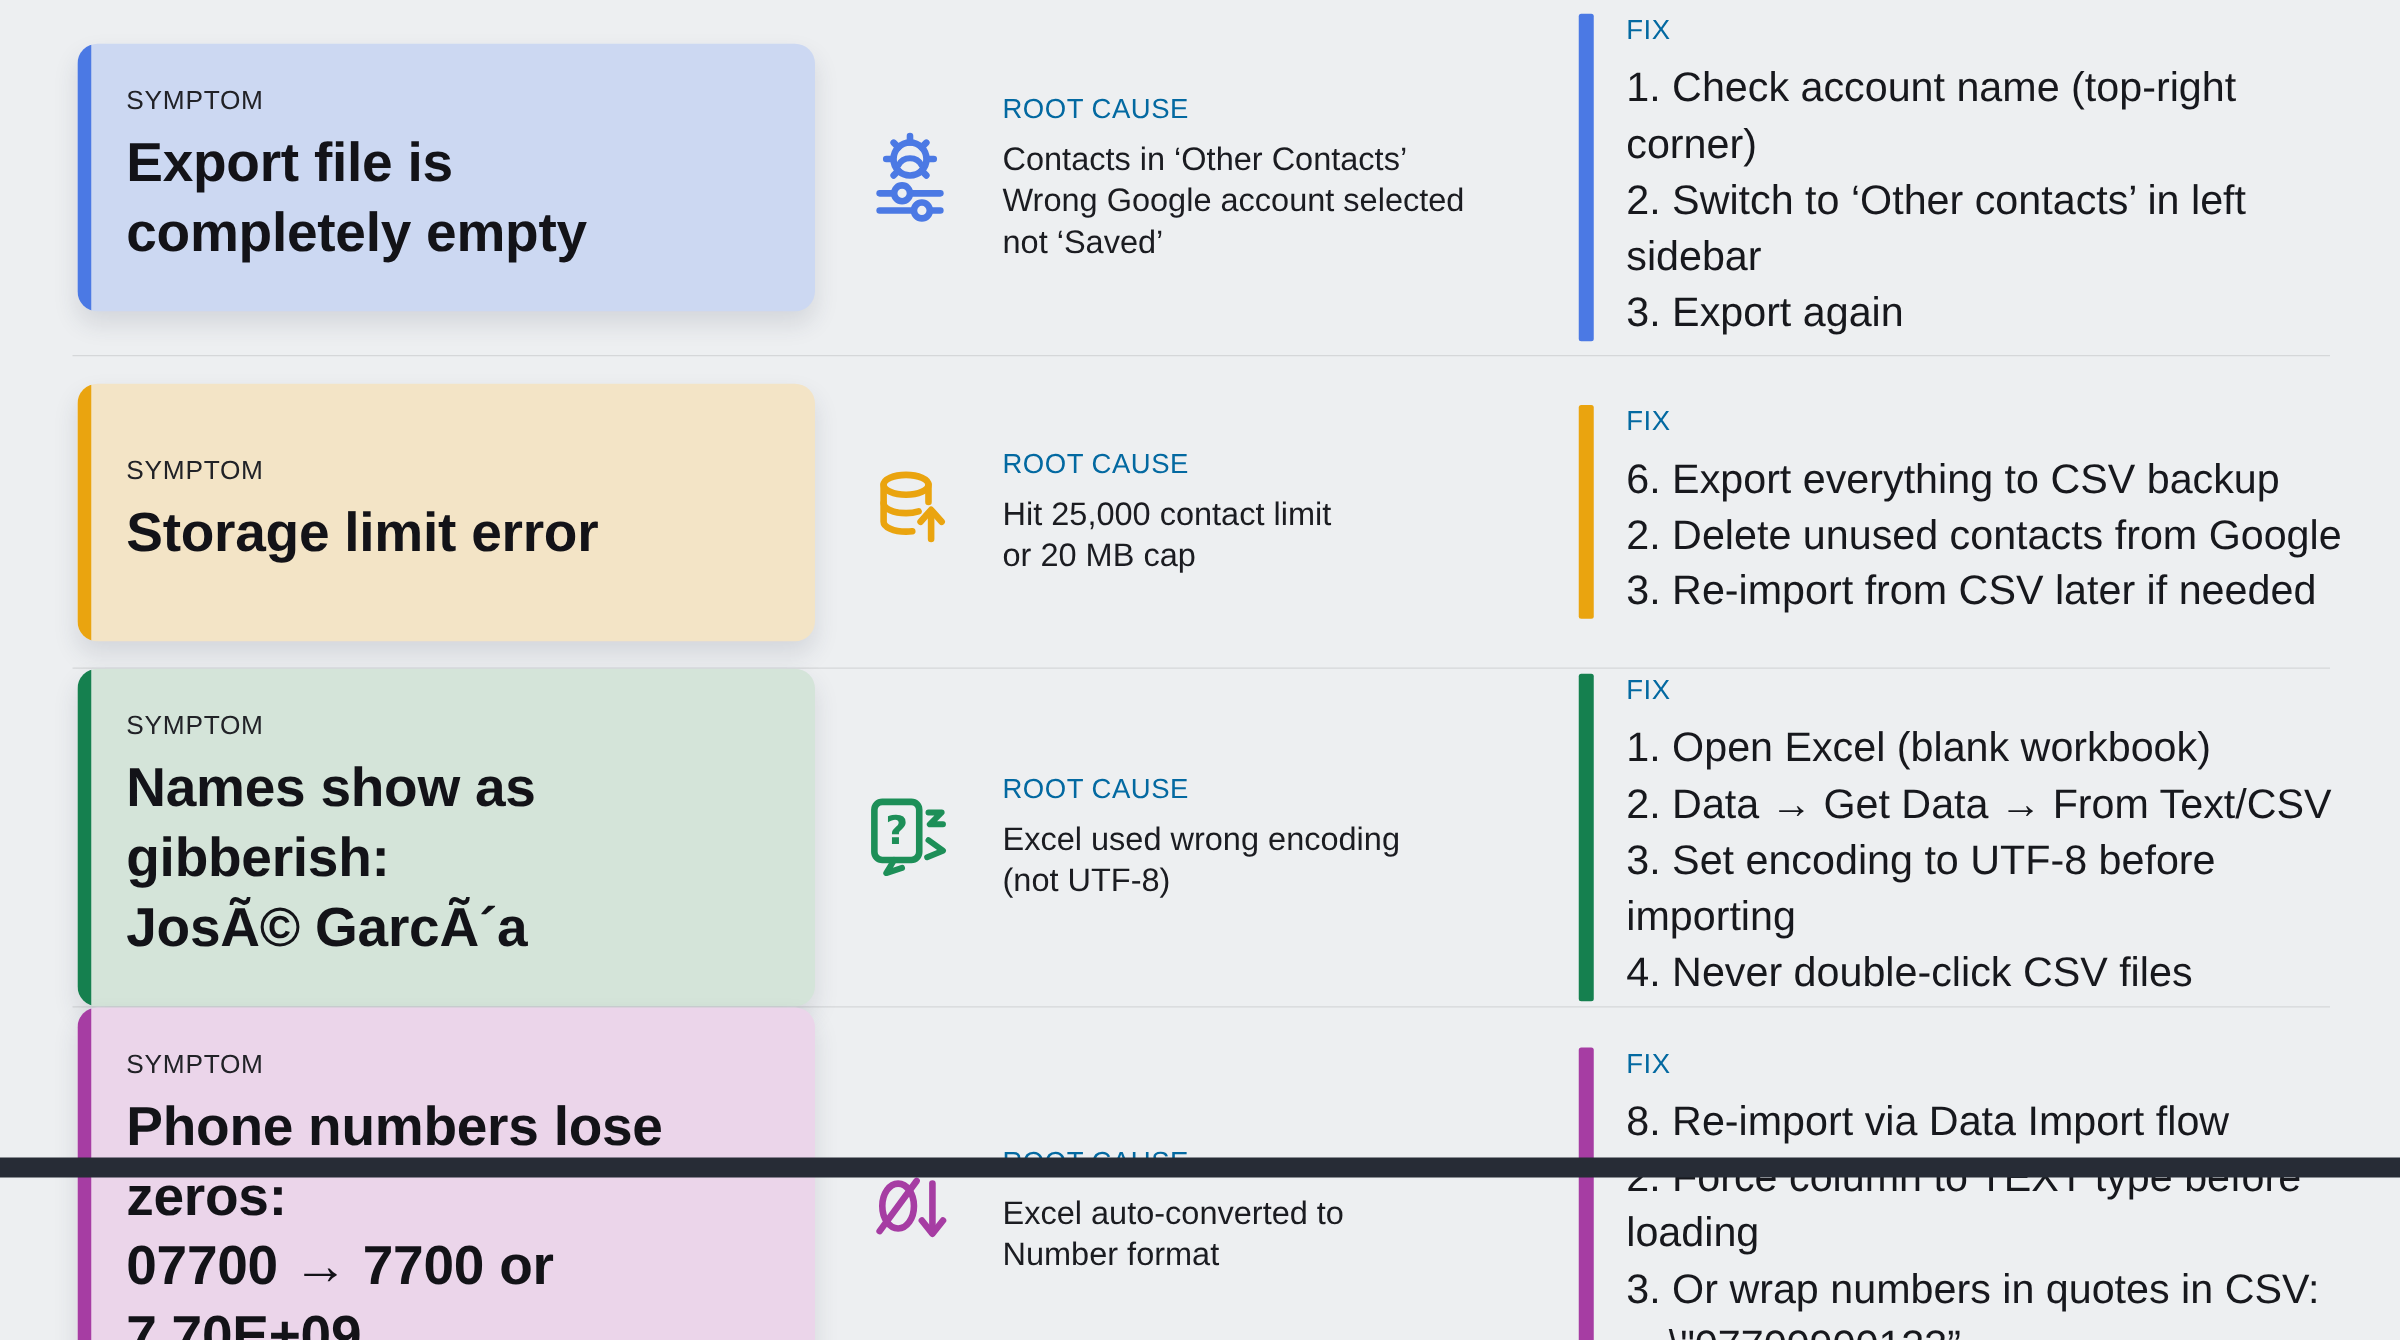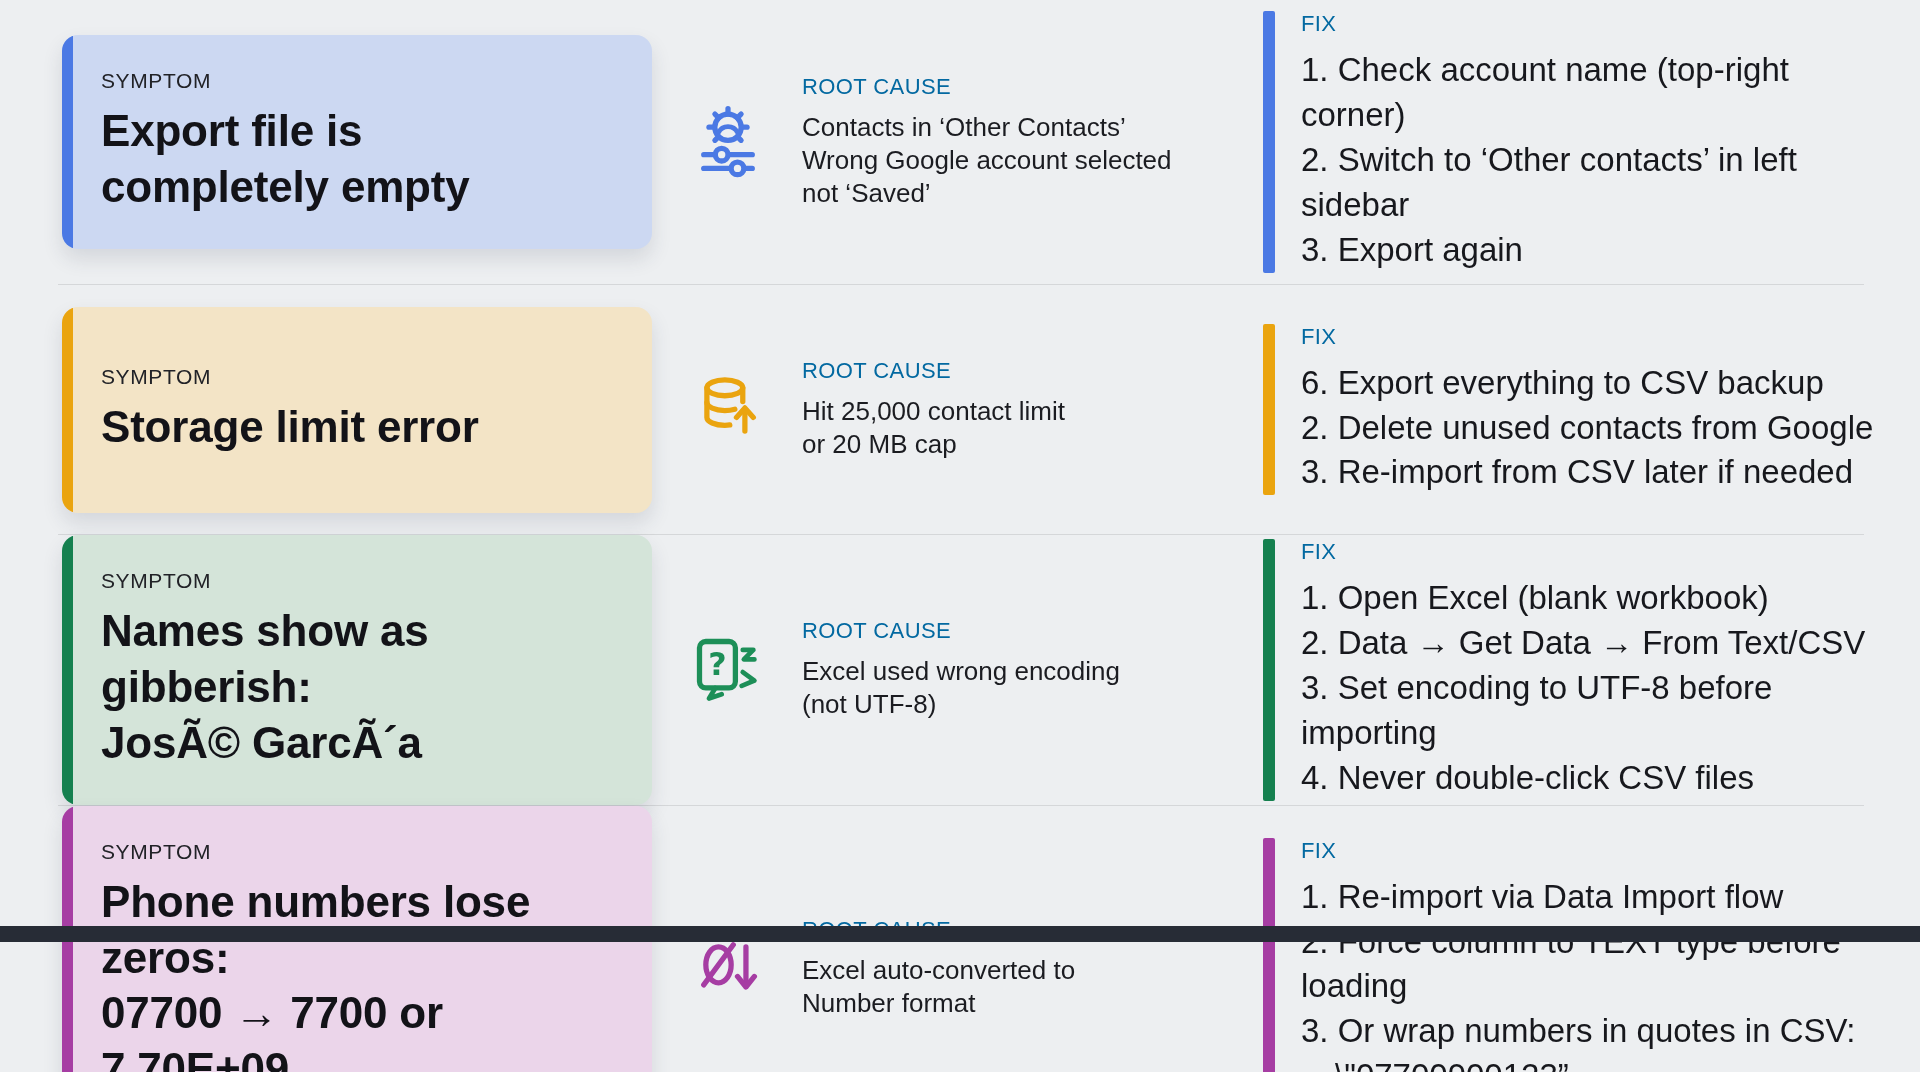--- a/index.html
+++ b/index.html
@@ -278,21 +278,21 @@
       <div class="cause-text">
         <div class="cause-label">ROOT CAUSE</div>
         <div class="cause-line">Excel auto-converted to</div>
         <div class="cause-line">Number format</div>
       </div>
     </div>
     <div class="fix-block">
       <div class="fix-bar"></div>
       <div class="fix-text">
         <div class="fix-label">FIX</div>
-        <div class="fix-line">1. Re-import via Data Import flow</div>
+        <div class="fix-line">8. Re-import via Data Import flow</div>
         <div class="fix-line">2. Force column to TEXT type before loading</div>
         <div class="fix-line">3. Or wrap numbers in quotes in CSV:</div>
         <div class="fix-line cont">\"07700900123”</div>
       </div>
     </div>
   </div>
 
   <div class="bottom-bar"></div>
 </div>
 

